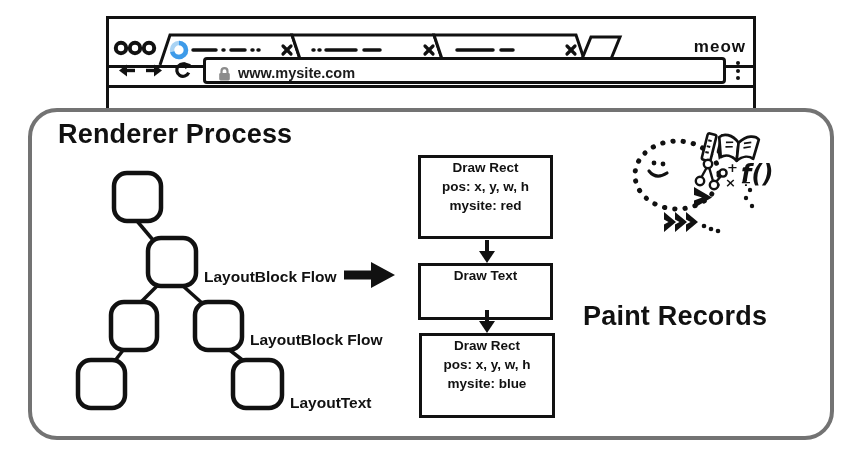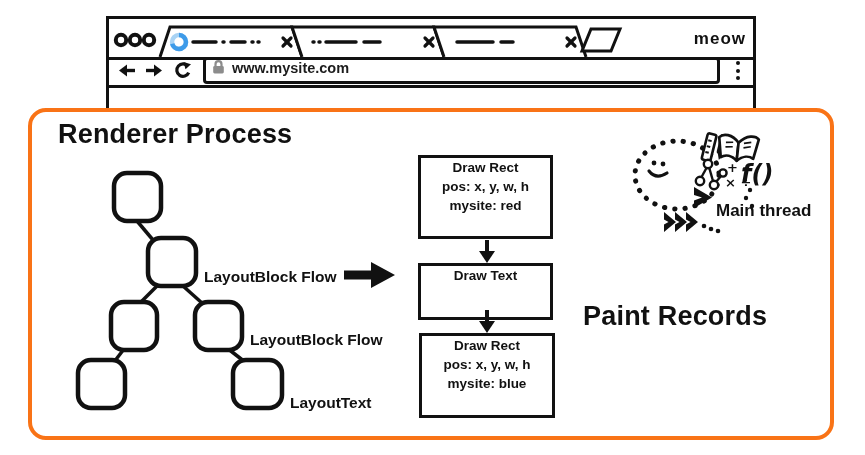--- a/index.html
+++ b/index.html
@@ -2,32 +2,32 @@
 <html><head>
 <meta charset="utf-8">
 <style>
   html,body{margin:0;padding:0;background:#fff;}
   body{font-family:"Liberation Sans","DejaVu Sans",sans-serif;color:#111;}
   #stage{position:relative;width:865px;height:455px;background:#fff;overflow:hidden;}
   .abs{position:absolute;}
   
   #browser-window{left:106px;top:16px;width:650px;height:120px;border:3px solid #111;
     background:#fff;z-index:1;box-sizing:border-box;}
-  #tab-row{position:absolute;left:0;top:4px;width:644px;height:34px;border-bottom:3px solid #111;}
+  #tab-row{position:absolute;left:0;top:12px;width:644px;height:34px;border-bottom:3px solid #111;}
   #brand{position:absolute;right:7px;top:6px;font-size:17px;font-weight:bold;letter-spacing:1px;}
   #nav-bar{position:absolute;left:0;top:37px;width:644px;height:29px;border-bottom:3px solid #111;
     display:flex;align-items:center;}
   .navbtn{display:flex;align-items:center;justify-content:center;}
   #url-box{margin-left:12px;width:505px;height:21px;border:3px solid #111;border-radius:4px;
-    display:flex;align-items:flex-start;padding-left:6px;box-sizing:content-box;background:#fff;}
+    display:flex;align-items:flex-end;padding-left:12px;box-sizing:content-box;background:#fff;}
   #url-text{font-size:14.5px;font-weight:bold;color:#1c1c1c;margin-left:7px;}
   #menu-dots{margin-left:auto;margin-right:13px;display:flex;flex-direction:column;gap:3.5px;}
   #menu-dots span{width:4px;height:4px;border-radius:50%;background:#111;display:block;}
   
-  #renderer-box{left:28px;top:108px;width:806px;height:332px;border:4px solid #f97316;border-radius:18px;
+  #renderer-box{left:28px;top:108px;width:806px;height:332px;border:4px solid #737373;border-radius:29px;
     background:#fff;z-index:2;box-sizing:border-box;}
   .h1{font-size:27px;font-weight:bold;letter-spacing:0.2px;white-space:nowrap;}
   .tree-label{font-size:15.5px;font-weight:bold;white-space:nowrap;margin-top:12px;}
   .paint-box{border:3.5px solid #111;background:#fff;box-sizing:border-box;
     display:flex;flex-direction:column;align-items:center;justify-content:flex-start;}
   .paint-box div{font-size:13.5px;font-weight:bold;line-height:19px;white-space:nowrap;}
   #main-thread-label{font-size:17px;font-weight:bold;white-space:nowrap;}
   svg{display:block;}
 </style>
 </head>
@@ -237,15 +237,14 @@
       <g fill="#111">
         <polygon points="72,61 90,71.5 72,82 72,74.5 80,71.5 72,69"></polygon>
         <polygon points="42,86 54,96 42,106 42,98.5 46.5,96 42,93.5"></polygon>
         <polygon points="53,86 65,96 53,106 53,98.5 57.5,96 53,93.5"></polygon>
         <polygon points="64,86 76,96 64,106 64,98.5 68.5,96 64,93.5"></polygon>
       </g>
       <circle cx="82" cy="100" r="2.3" fill="#111"></circle>
       <circle cx="89" cy="103" r="2.3" fill="#111"></circle>
       <circle cx="96" cy="105" r="2.3" fill="#111"></circle>
     </svg>
-    <span class="abs" id="main-thread-label" style="left:684px;top:89px">Main thread</span>
   </div>
 </div>
 
 </body></html>

